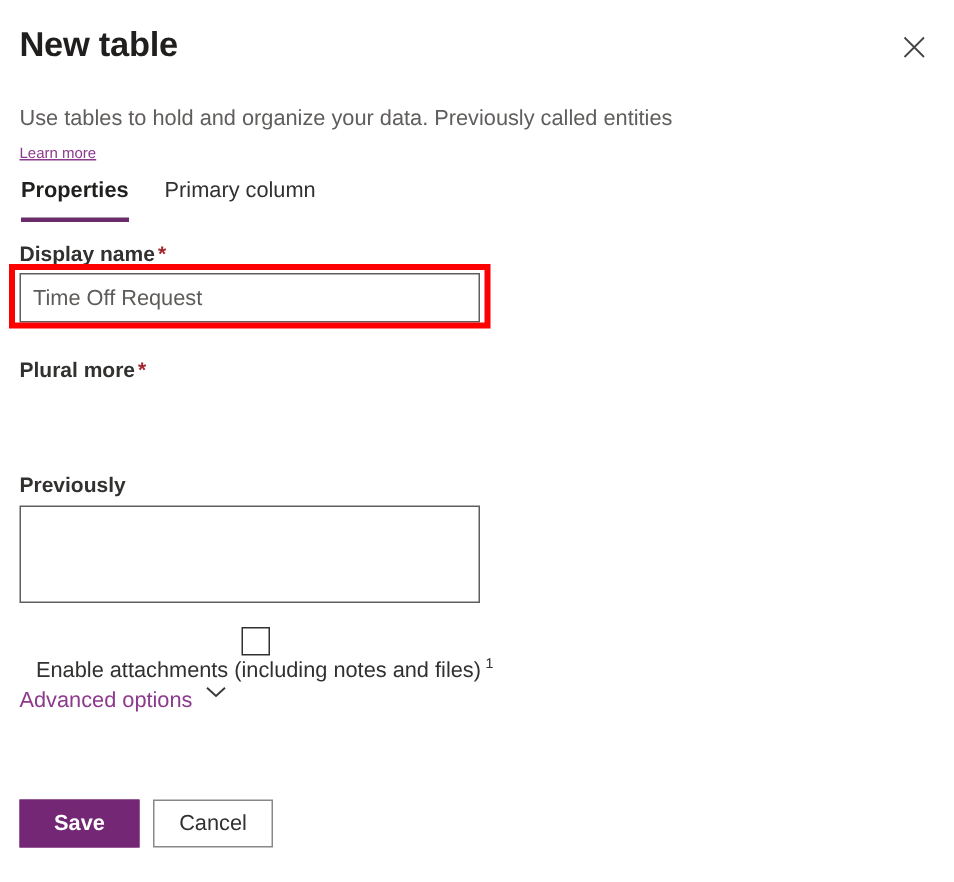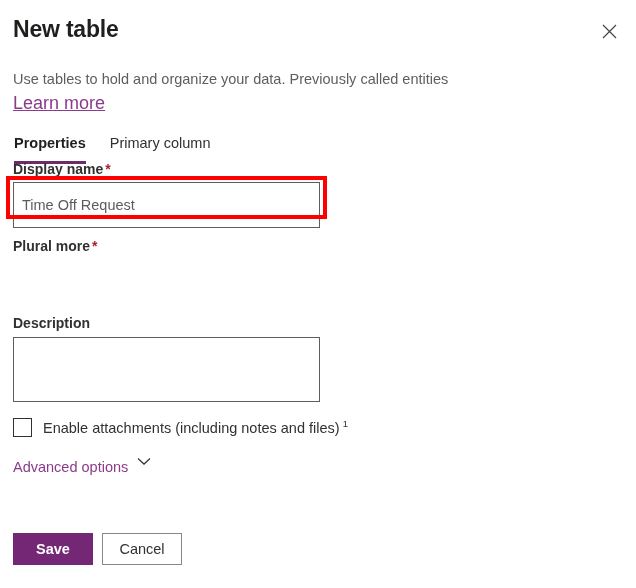--- a/index.html
+++ b/index.html
@@ -42,21 +42,21 @@
   }
   .subtitle {
     font-size: 14.5px;
     line-height: 20px;
     color: #605e5c;
     margin-top: 25px;
   }
   .learn-more {
     display: inline-block;
     margin-top: 4px;
-    font-size: 18px;
+    font-size: 10px;
     line-height: 20px;
     color: #8c3a8c;
     text-decoration: underline;
     cursor: pointer;
   }
 
   
   .close-btn {
     position: absolute;
     right: 10px;
@@ -74,21 +74,20 @@
   .close-btn svg { display: block; }
 
   
   .tabs {
     position: absolute;
     left: 13px;
     top: 113px;
     display: flex;
     align-items: flex-start;
     gap: 0px;
-    margin-top: 16px;
   }
   .tab {
     position: relative;
     padding: 4px 12px 11px 12px;
     font-size: 14.5px;
     line-height: 20px;
     color: #323130;
     cursor: pointer;
     white-space: nowrap;
   }
@@ -120,21 +119,21 @@
   .req {
     color: #a4262c;
     font-weight: 600;
     padding-left: 2px;
   }
 
   .text-input {
     position: absolute;
     left: 13px;
     width: 307px;
-    height: 46px;
+    height: 33px;
     box-sizing: border-box;
     border: 1px solid #605e5c;
     background: #ffffff;
     font-family: "Liberation Sans", sans-serif;
     font-size: 14.5px;
     color: #5e5c5a;
     padding: 0 8px;
     outline: none;
   }
   .text-input::placeholder { color: #a19f9d; }
@@ -174,22 +173,23 @@
     border: 4px solid #ff0000;
     pointer-events: none;
   }
 
   
   .checkbox-row {
     position: absolute;
     left: 13px;
     top: 418px;
     display: flex;
-    align-items: flex-start;
-    cursor: pointer;
+    align-items: center;
+    cursor: pointer;
+    flex-direction: column;
   }
   .checkbox-box {
     width: 19px;
     height: 19px;
     box-sizing: border-box;
     border: 1px solid #323130;
     background: #ffffff;
     flex: 0 0 auto;
   }
   .checkbox-label {
@@ -293,21 +293,21 @@
   </div>
   <input class="text-input" id="inp-display" type="text" value="Time Off Request" style="">
 
   <div class="annotation-box"></div>
 
   <div class="field-label" id="lbl-plural">
     <span>Plural more</span><span class="req">*</span>
   </div>
 
   <div class="field-label" id="lbl-desc">
-    <span>Description</span>
+    <span>Previously</span>
   </div>
   <textarea class="textarea-input" id="inp-desc" placeholder="" style=""></textarea>
 
   <div class="checkbox-row">
     <span class="checkbox-box"></span>
     <span class="checkbox-label">
       <span>Enable attachments (including notes and files)</span><span class="sup">1</span>
     </span>
   </div>
 

